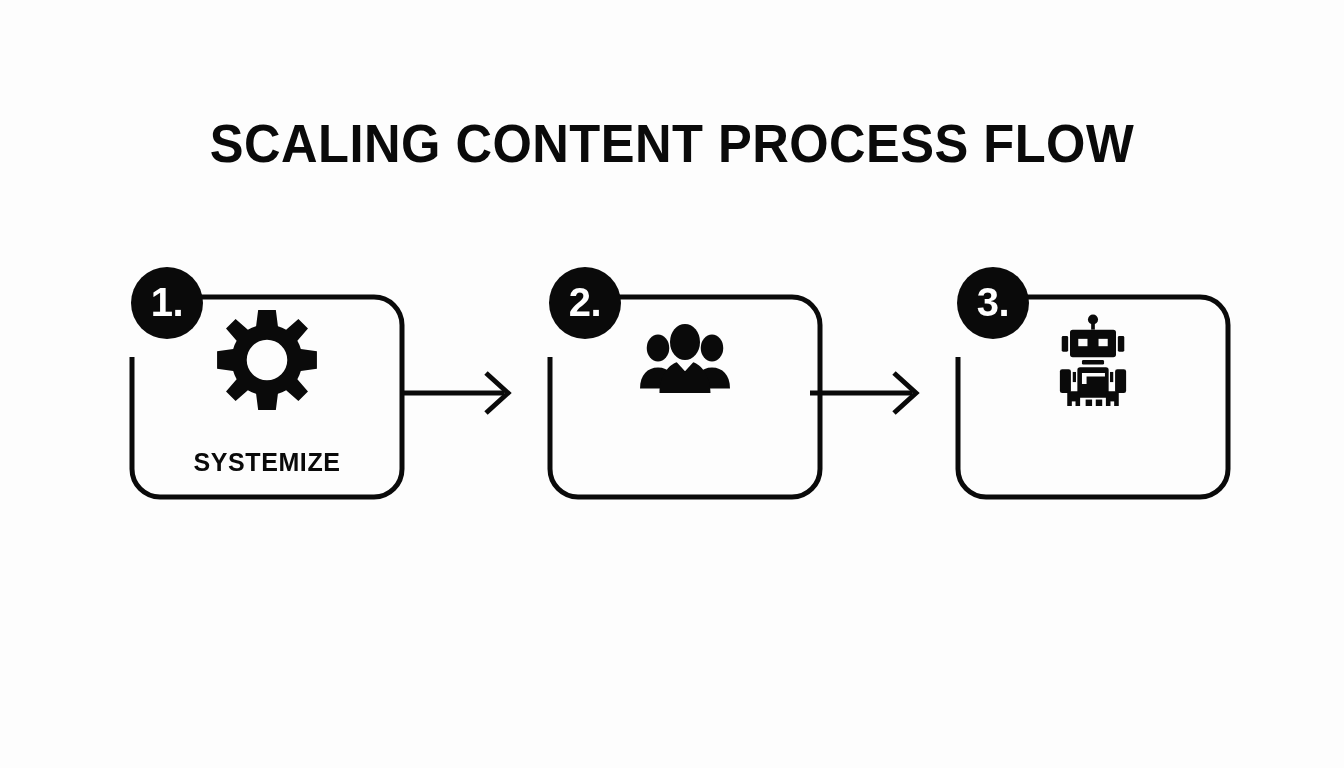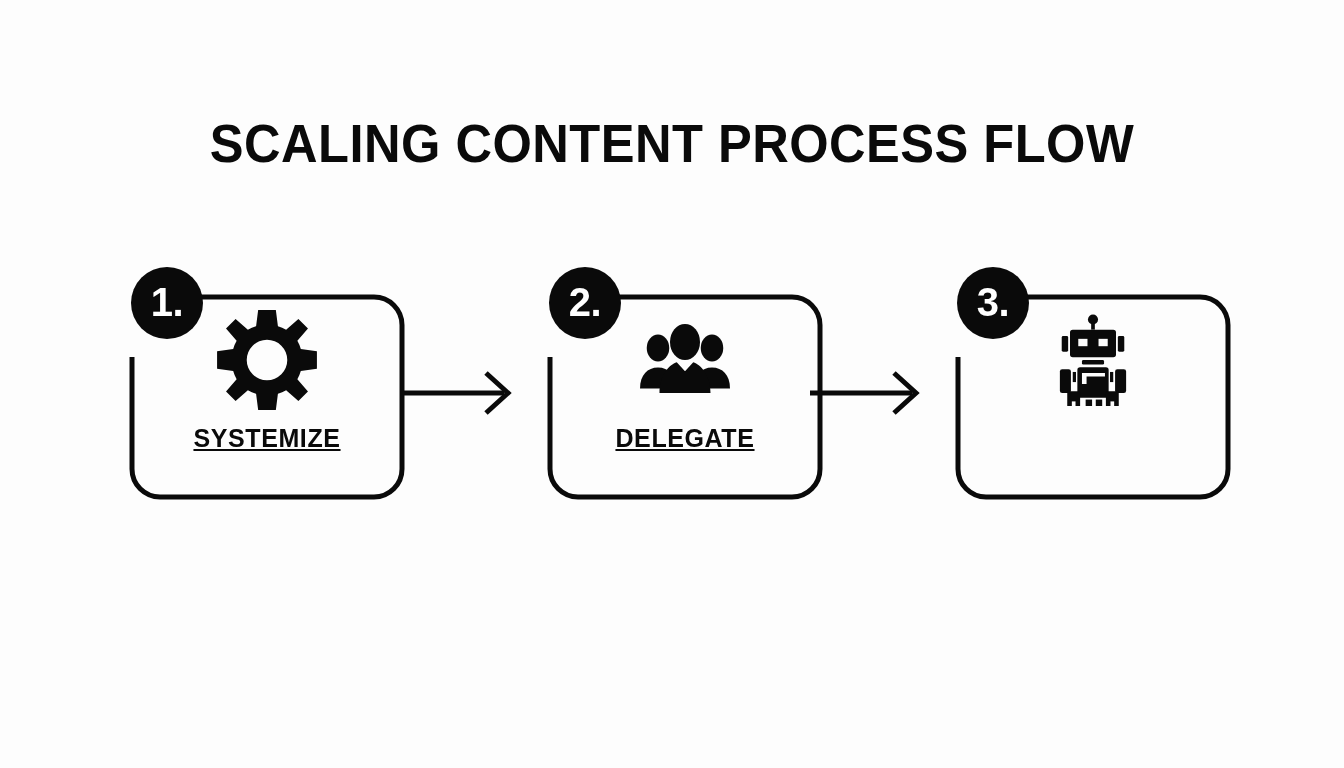--- a/index.html
+++ b/index.html
@@ -102,32 +102,31 @@
     display: flex;
     align-items: center;
     justify-content: center;
     z-index: 2;
   }
   .card-icon svg { display: block; }
 
   .card-label {
     position: absolute;
     left: 0;
-    top: 148px;
+    top: 172px;
     width: 270px;
     text-align: center;
     font-family: "Liberation Sans", sans-serif;
     font-weight: bold;
     font-size: 25px;
     line-height: 30px;
     letter-spacing: 0.6px;
     color: #0a0a0a;
     white-space: nowrap;
     z-index: 2;
-    text-decoration: underline;
   }
 
   
   .arrow {
     position: absolute;
     top: 108px;
     width: 120px;
     height: 60px;
     z-index: 1;
   }
@@ -209,21 +208,20 @@
             <ellipse cx="100" cy="32" rx="15" ry="18"></ellipse>
             <path d="M 76 86 C 76 68 86 58 100 58 C 114 58 124 68 124 86 Z"></path>
 
             <ellipse cx="64" cy="24" rx="20" ry="24"></ellipse>
 
             <path d="M 30 92 C 30 68 43 54 53 51 L 64 63 L 75 51 C 85 54 98 68 98 92 Z"></path>
           </g>
         </svg>
       </div>
 
-      <div class="card-label">DELEGATE</div>
     </div>
 
     <div class="arrow arrow-2">
       <svg width="120" height="60" viewBox="0 0 120 60" aria-hidden="true">
         <line x1="2" y1="30" x2="104" y2="30" stroke="#0a0a0a" stroke-width="5"></line>
         <polyline points="86,10 108,30 86,50" fill="none" stroke="#0a0a0a" stroke-width="5" stroke-linecap="butt" stroke-linejoin="miter"></polyline>
       </svg>
     </div>
 
     <div class="card card-3">

